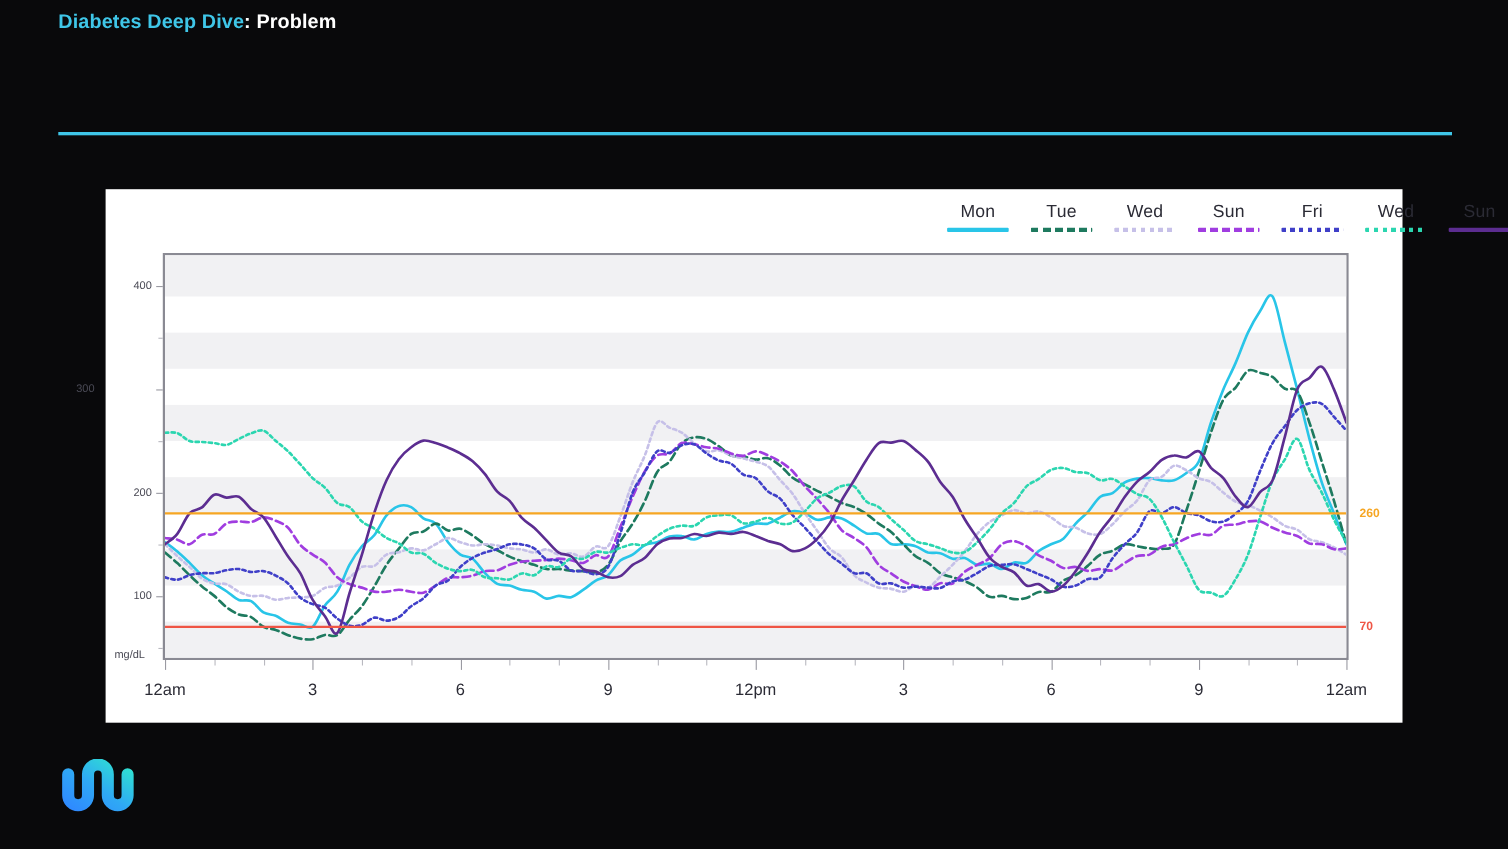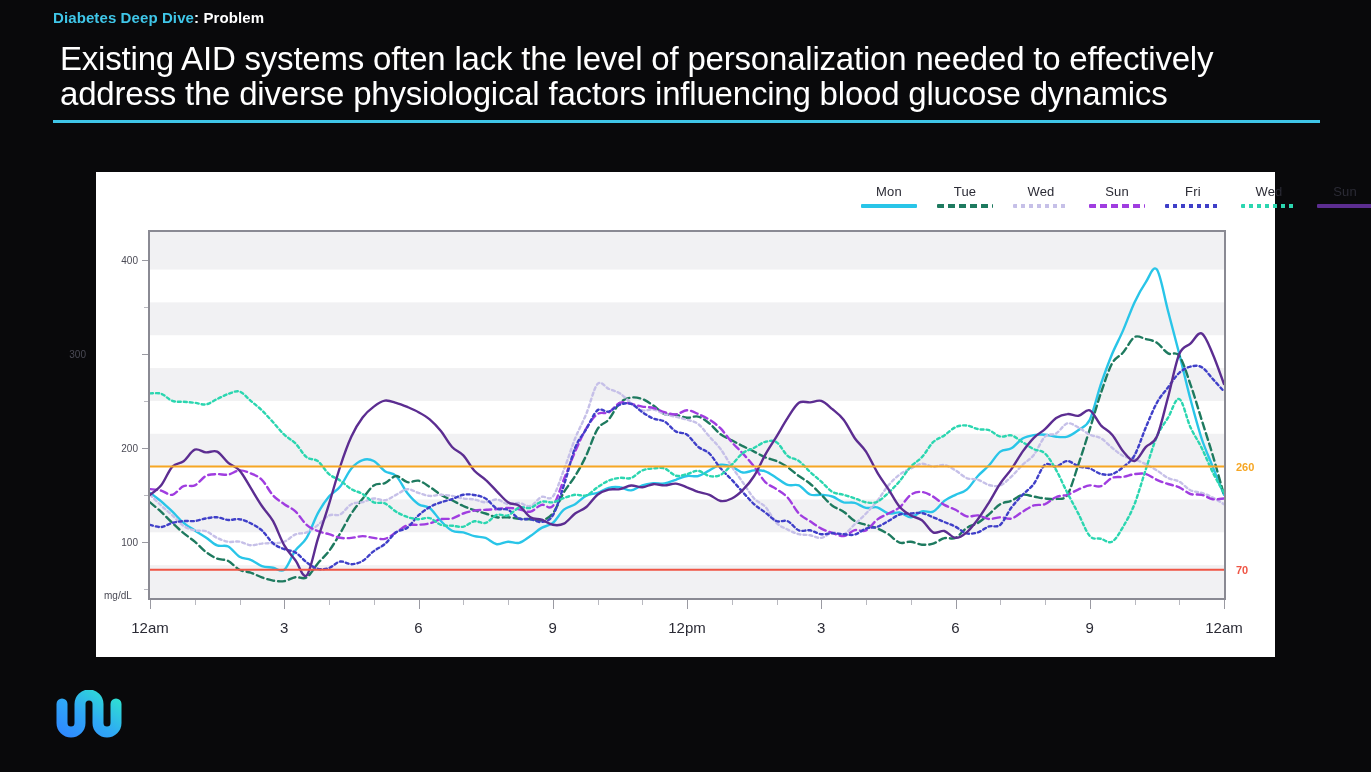--- a/index.html
+++ b/index.html
@@ -7,21 +7,21 @@
     width:1371px; height:772px;
     background:#09090b;
     font-family:"Liberation Sans", sans-serif;
     overflow:hidden;
   }
   .slide { position:relative; width:1371px; height:772px; background:#09090b; }
 
   
   .eyebrow {
     position:absolute; left:53px; top:9px;
-    font-size:15px; font-weight:bold; letter-spacing:.1px;
+    font-size:18px; font-weight:bold; letter-spacing:.1px;
     white-space:nowrap;
     text-align:right;
   }
   .eyebrow .accent { color:#3fc6e8; }
   .eyebrow .rest   { color:#ffffff; }
 
   
   .headline {
     position:absolute; left:60px; top:42px; width:1270px;
     color:#ffffff; font-size:33px; font-weight:400;
@@ -38,21 +38,21 @@
     width:1179px; height:485px; background:#ffffff;
   }
 
   
   .legend {
     position:absolute; left:765px; top:12px;
     display:flex; gap:20px; align-items:flex-start;
   }
   .legend-item { width:auto; text-align:center; }
   .legend-label {
-    font-size:13px; color:#2b2b35; letter-spacing:.2px;
+    font-size:16px; color:#2b2b35; letter-spacing:.2px;
     margin-bottom:5px; font-family:"Liberation Sans", sans-serif;
   }
   .legend-swatch { height:4px; width:56px; border-radius:1px; }
 
   
   .plot-wrap { position:absolute; left:52px; top:58px; width:1078px; height:370px; }
   .plot {
     position:absolute; left:0; top:0; width:100%; height:100%;
     border-left:2px solid #8a8a93;
     border-right:2px solid #8a8a93;
@@ -91,21 +91,20 @@
 </style>
 </head>
 <body>
 
 <div class="slide">
 
   <div class="eyebrow">
     <span class="accent">Diabetes Deep Dive</span><span class="rest">: Problem</span>
   </div>
 
-  <div class="headline">Existing AID systems often lack the level of personalization needed to effectively address the diverse physiological factors influencing blood glucose dynamics</div>
   <div class="rule"></div>
 
   <div class="card">
 
     <div class="legend" id="legend">
         <div class="legend-item">
           <div class="legend-label">Mon</div>
           <div class="legend-swatch" style="background: rgb(41, 197, 232);"></div>
         </div>
         <div class="legend-item">

